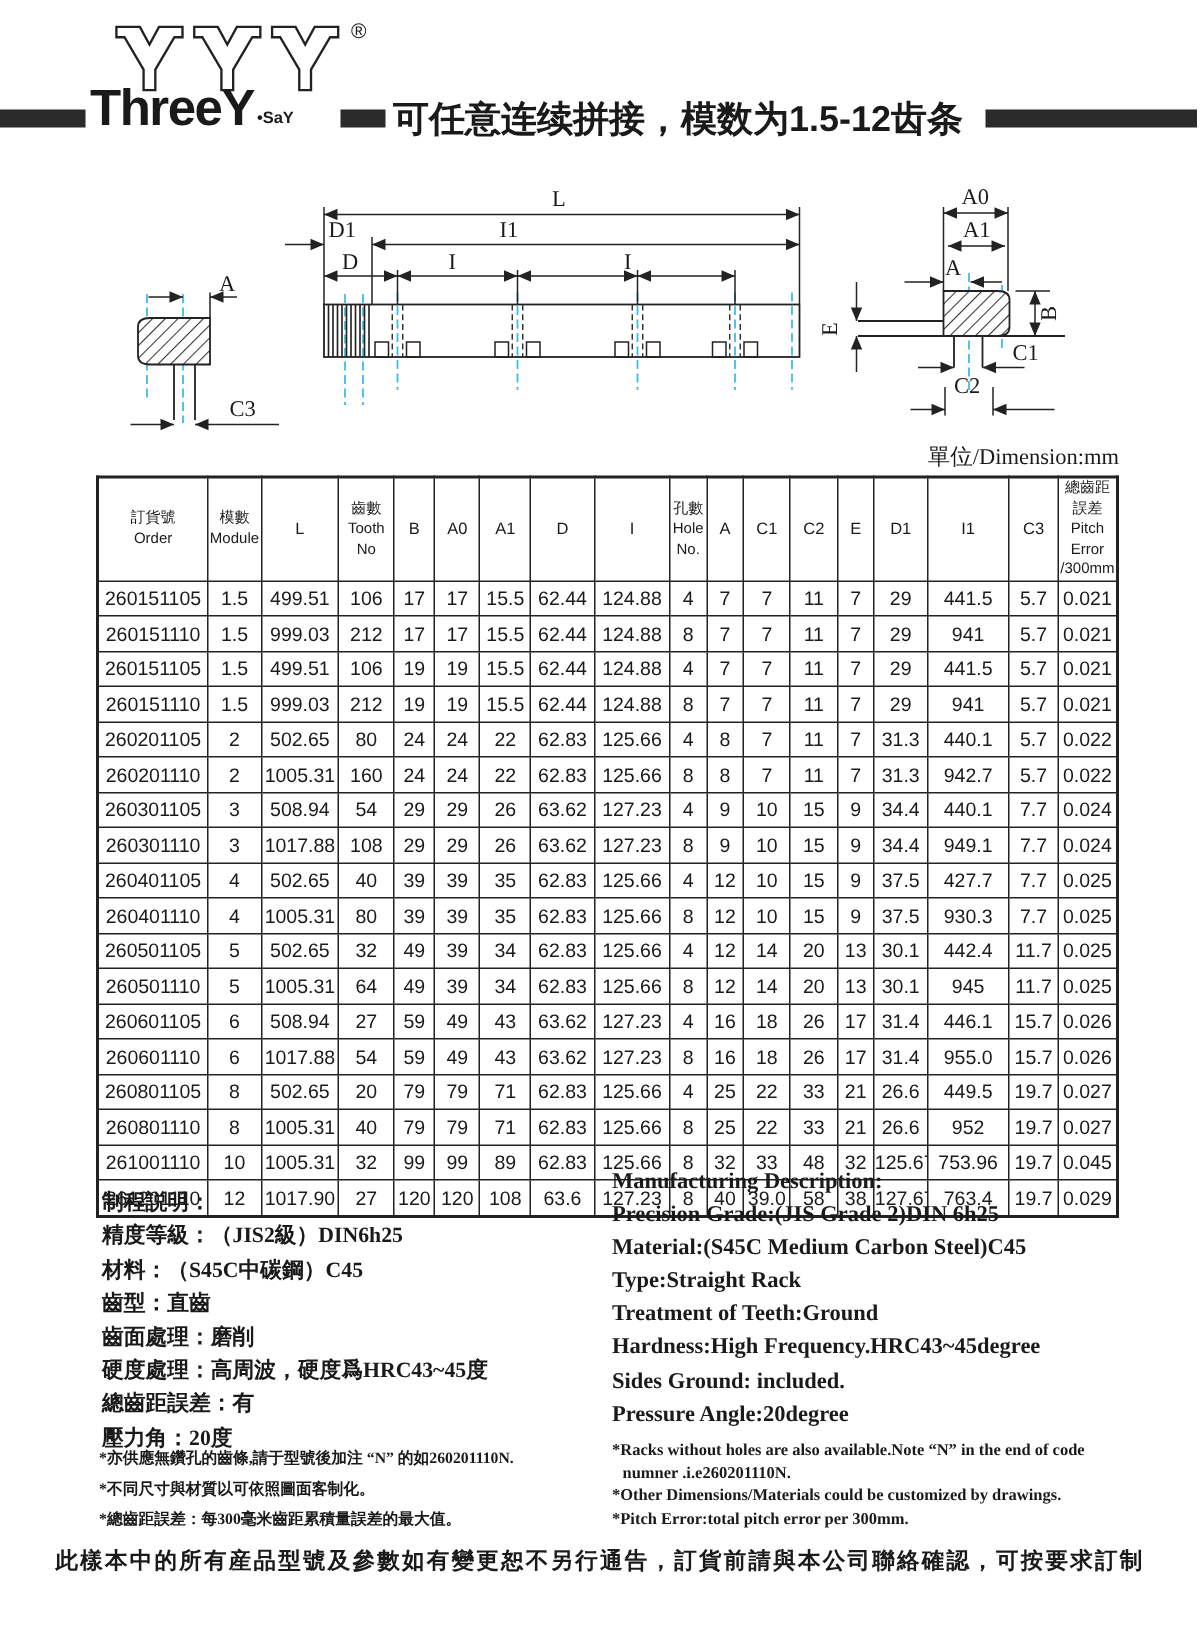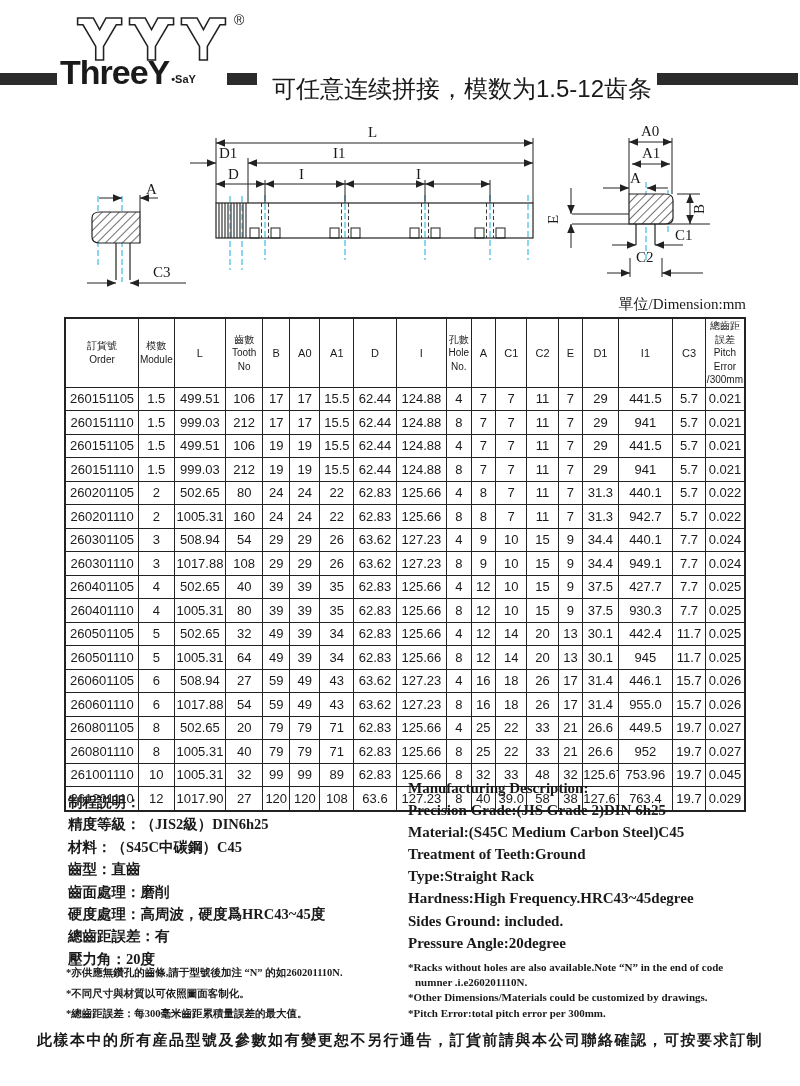--- a/index.html
+++ b/index.html
@@ -9,22 +9,22 @@
   .crown{position:absolute;left:74px;top:16px;}
   .reg{position:absolute;left:234px;top:12px;font-size:14px;font-family:"Liberation Sans",sans-serif;}
   .brand{position:absolute;left:60px;top:54px;display:flex;align-items:flex-end;
          font-family:"Liberation Sans",sans-serif;font-weight:bold;}
   .brand .main{font-size:34px;line-height:36px;letter-spacing:-1px;}
   .brand .suffix{font-size:11px;line-height:22px;margin-left:2px;}
   .bar{position:absolute;top:73px;height:12px;background:#2b2b2b;}
   .bar-left{left:0;width:57px;}
   .bar-mid{left:227px;width:30px;}
   .bar-right{left:657px;width:141px;}
-  h1.title{position:absolute;left:262px;top:63px;margin:10px;font-family:"Liberation Sans",sans-serif;
-           font-size:24px;font-weight:normal;white-space:nowrap;}
+  h1.title{position:absolute;left:262px;top:63px;margin:0;font-family:"Liberation Sans",sans-serif;
+           font-size:24px;font-weight:bold;white-space:nowrap;}
   
   .drawing{position:absolute;left:0;top:110px;}
   .dim-label{font-family:"Liberation Serif",serif;font-size:15px;fill:#1a1a1a;}
   
   .units{position:absolute;right:54px;top:295px;font-size:15px;}
   table.dims{position:absolute;left:64px;top:317px;width:682px;border-collapse:collapse;
              table-layout:fixed;font-family:"Liberation Sans",sans-serif;border:2px solid #222;}
   table.dims th,table.dims td{border:1px solid #222;text-align:center;padding:0;overflow:hidden;}
   table.dims th{height:52px;font-weight:normal;font-size:11px;line-height:1.3;}
   table.dims th.small{font-size:10px;line-height:1.35;}
@@ -610,22 +610,22 @@
       <div>齒型：直齒</div>
       <div>齒面處理：磨削</div>
       <div>硬度處理：高周波，硬度爲HRC43~45度</div>
       <div>總齒距誤差：有</div>
       <div>壓力角：20度</div>
     </div>
   <div class="specs-en" id="specs-en">
       <div>Manufacturing Description:</div>
       <div>Precision Grade:(JIS Grade 2)DIN 6h25</div>
       <div>Material:(S45C Medium Carbon Steel)C45</div>
+      <div>Type:Straight  Rack</div>
       <div>Treatment of Teeth:Ground</div>
-      <div>Type:Straight  Rack</div>
       <div>Hardness:High Frequency.HRC43~45degree</div>
       <div>Sides Ground: included.</div>
       <div>Pressure Angle:20degree</div>
     </div>
 
   <div class="notes-zh" id="notes-zh">
       <div>*亦供應無鑽孔的齒條,請于型號後加注 “N” 的如260201110N.</div>
       <div>*不同尺寸與材質以可依照圖面客制化。</div>
       <div>*總齒距誤差：每300毫米齒距累積量誤差的最大值。</div>
     </div>

